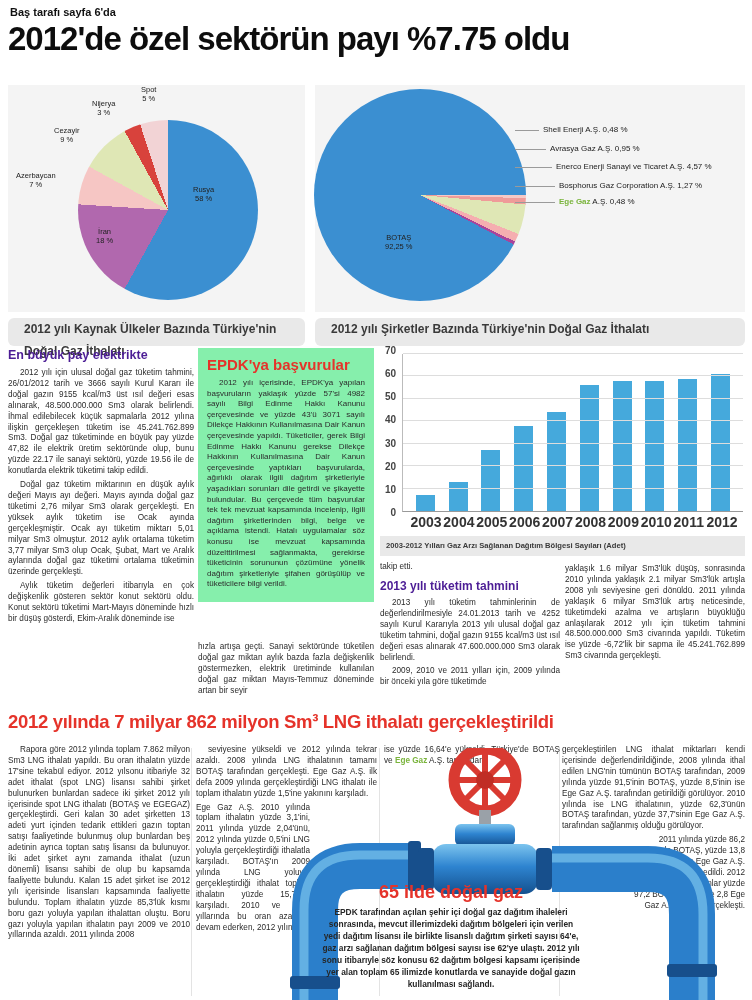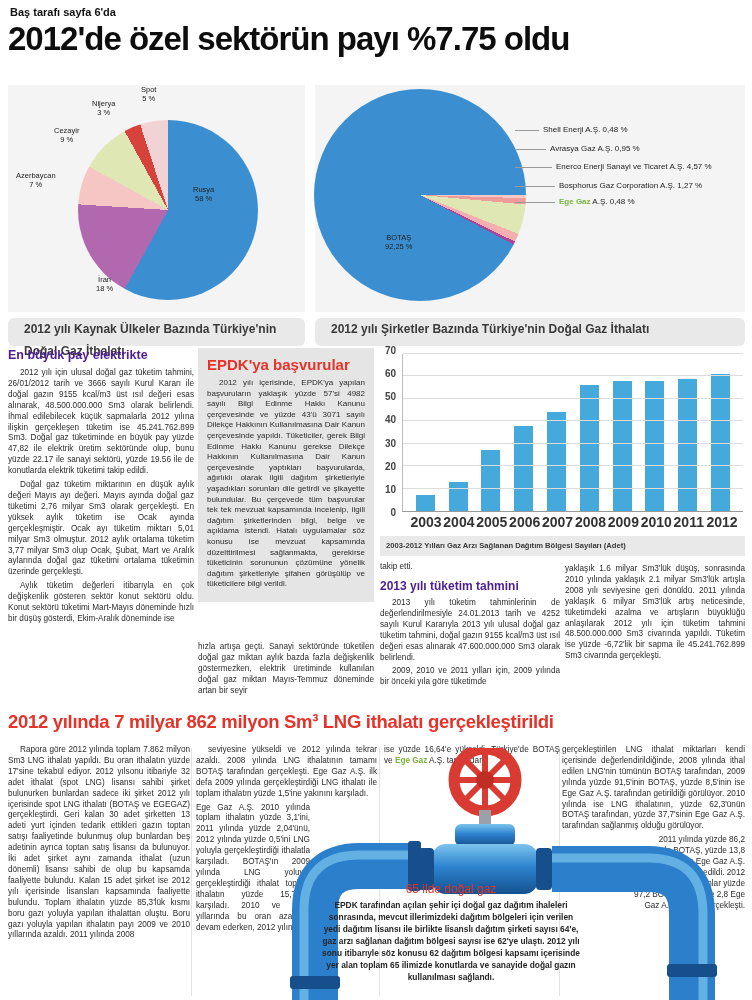--- a/index.html
+++ b/index.html
@@ -25,21 +25,21 @@
   .leader { position:absolute; border-top:1px solid #9a9a9a; height:0; }
   .green-co { color:#7ab43c; font-weight:bold; }
 
   
   .mid-col { position:absolute; top:348px; }
   #col-left { left:8px; width:186px; }
   .sec-head { font-size:12.5px; font-weight:bold; color:#4c1d95; margin-bottom:6px; }
   .body-txt { font-size:8.2px; line-height:10.9px; text-align:justify; color:#2b2b2b; }
   .body-txt p { text-indent:12px; margin-bottom:3px; }
 
-  #epdk-box { position:absolute; left:198px; top:348px; width:176px; background:#e5e5e5; padding:8px 9px 9px; }
+  #epdk-box { position:absolute; left:198px; top:348px; width:176px; background:#86efac; padding:8px 9px 9px; }
   #epdk-box .box-title { font-size:15px; font-weight:800; color:#e5332a; margin-bottom:5px; }
   #epdk-box .body-txt { font-size:8px; line-height:10.6px; }
   #epdk-after { position:absolute; left:198px; top:642px; width:176px; }
 
   #chart-wrap { position:absolute; left:380px; top:350px; width:365px; height:178px; }
   #bar-caption { position:absolute; left:380px; top:536px; width:365px; height:20px; background:#e9e9e9;
     font-size:7.6px; font-weight:bold; color:#3a3a3a; line-height:20px; padding-left:6px; }
   .yaxis { position:absolute; left:0; top:0; bottom:16px; width:20px; }
   .yaxis span { position:absolute; right:4px; font-size:10px; font-weight:bold; color:#444; transform:translateY(50%); }
   .plot { position:absolute; left:22px; right:2px; top:4px; bottom:16px; border-left:1px solid #bbb; border-bottom:1px solid #999; }
@@ -61,36 +61,36 @@
   #bot1 { left:8px;  width:182px; }
   #bot2 { left:196px; width:181px; }
   #bot3 { left:384px; width:176px; }
   #bot4 { left:562px; width:183px; }
   .narrow-left  { width:114px; }
   .narrow-right { width:118px; margin-left:auto; text-align:right; }
   .vrule { position:absolute; top:748px; bottom:4px; width:1px; background:#e3e3e3; }
 
   #pipe-art { position:absolute; left:290px; top:748px; width:462px; height:252px; z-index:1; }
   #city-box { position:absolute; left:322px; top:882px; width:258px; z-index:2; text-align:center; }
-  #city-box .box-title { font-size:12px; font-weight:400; color:#e5332a; margin-bottom:3px; }
+  #city-box .box-title { font-size:18px; font-weight:700; color:#e5332a; margin-bottom:3px; }
   #city-box .city-body { font-size:8.4px; font-weight:bold; line-height:12px; color:#262626; }
 </style>
 </head>
 <body>
 
 <div id="page">
 
   <div class="kicker">Baş tarafı sayfa 6'da</div>
   <h1 class="headline">2012'de özel sektörün payı %7.75 oldu</h1>
 
   <div class="panel" id="panel-countries">
       <div class="pie-disc" style="left: 70px; top: 35px; width: 180px; height: 180px; background: conic-gradient(rgb(59, 143, 209) 0%, rgb(59, 143, 209) 58%, rgb(177, 104, 174) 58%, rgb(177, 104, 174) 76%, rgb(246, 198, 196) 76%, rgb(246, 198, 196) 83%, rgb(223, 231, 181) 83%, rgb(223, 231, 181) 92%, rgb(216, 66, 60) 92%, rgb(216, 66, 60) 95%, rgb(242, 211, 213) 95%, rgb(242, 211, 213) 100%);"></div>
       <div class="pie-label" style="left: 185px; top: 100px;">Rusya
 58 %</div>
-      <div class="pie-label" style="left: 88px; top: 142px; margin-top: 48px;">İran
+      <div class="pie-label" style="left: 88px; top: 142px;">İran
 18 %</div>
       <div class="pie-label" style="left: 8px; top: 86px;">Azerbaycan
 7 %</div>
       <div class="pie-label" style="left: 46px; top: 41px;">Cezayir
 9 %</div>
       <div class="pie-label" style="left: 84px; top: 14px;">Nijerya
 3 %</div>
       <div class="pie-label" style="left: 133px; top: 0px;">Spot
 5 %</div>
     </div>

